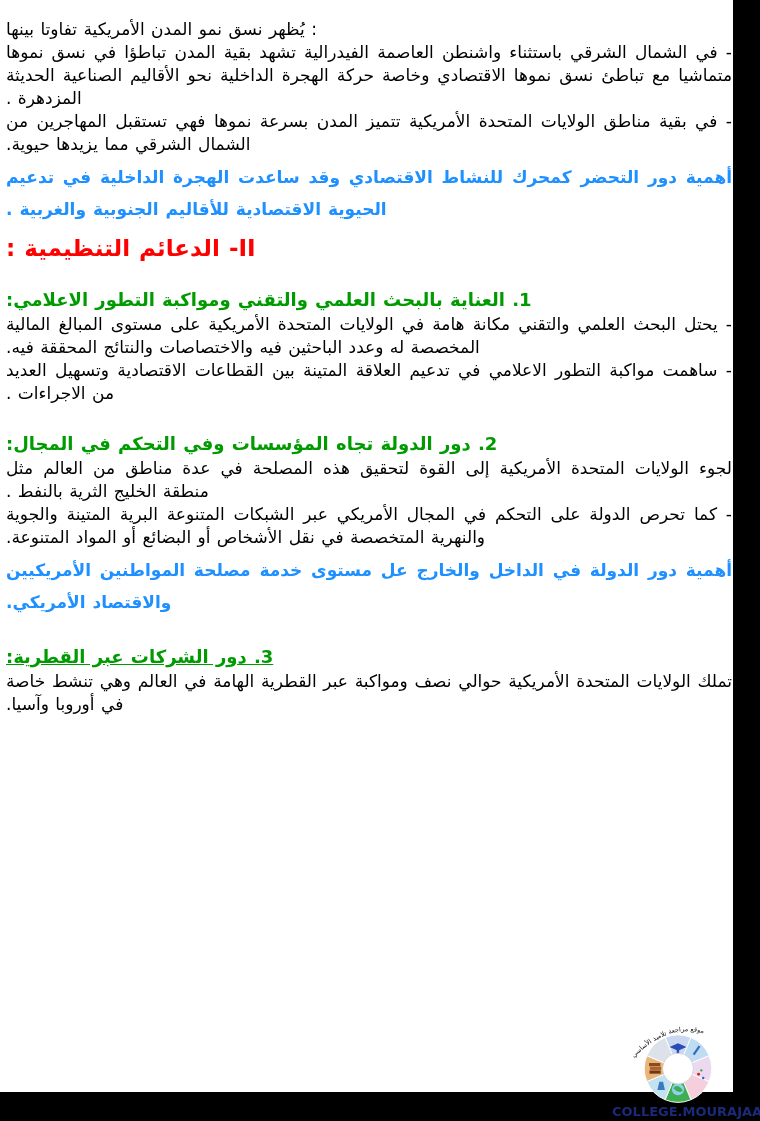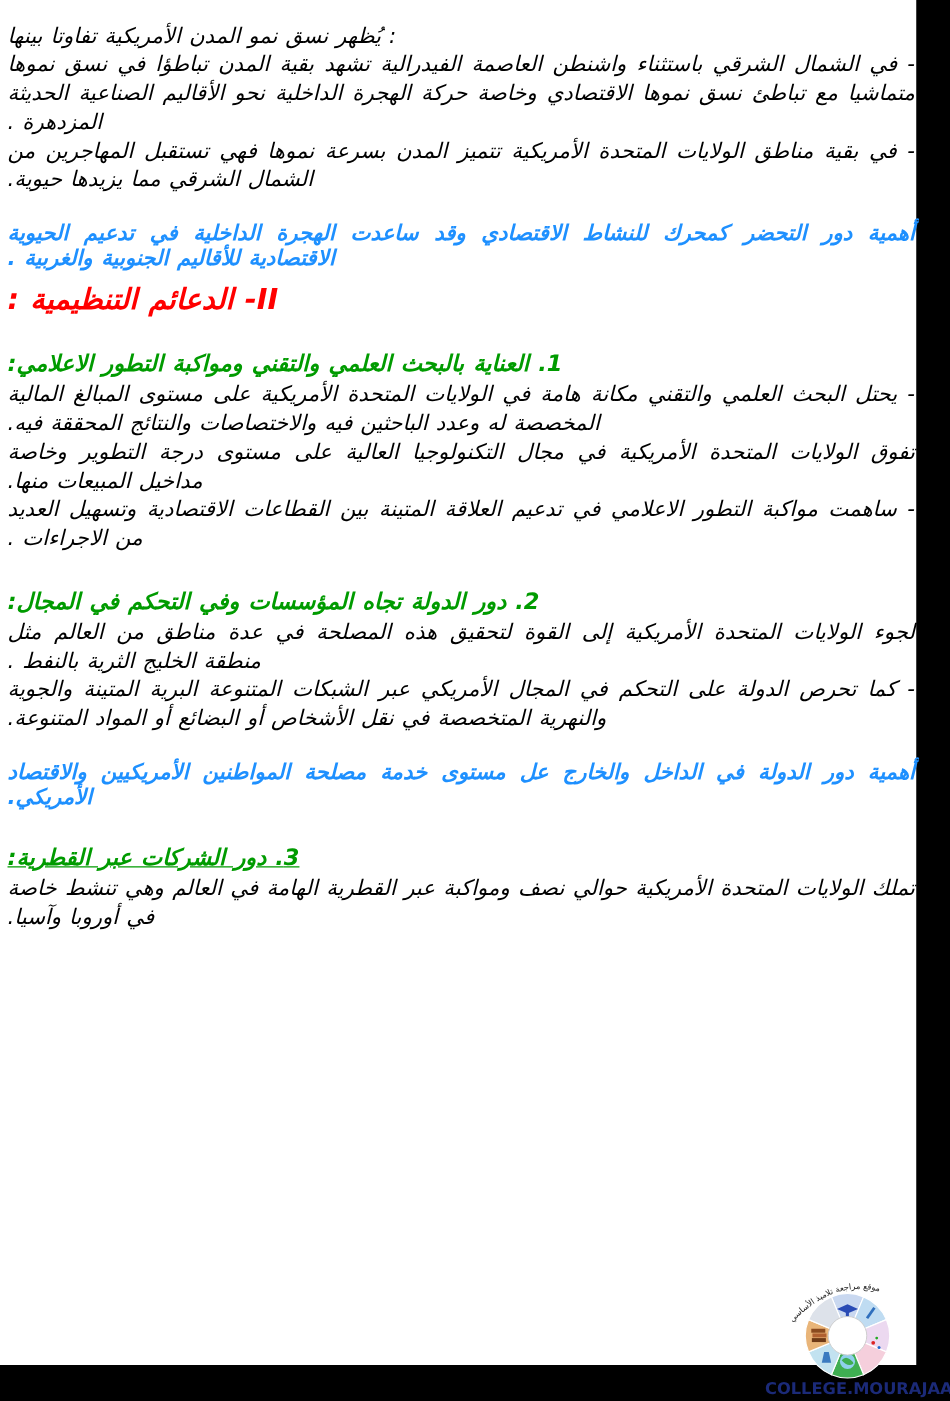--- a/index.html
+++ b/index.html
@@ -17,26 +17,25 @@
   .content{
     position:absolute;top:18px;left:6px;width:726px;
     direction:rtl;
     color:var(--body-text,#000);
   }
   .blk{
     margin:0;
     font-size:17px;line-height:23px;
     text-align:justify;text-align-last:left;
     word-spacing:1px;
-    font-style:italic;
   }
   .blk.body{color:var(--body-text,#000);}
   .blk.heading-blue{
     color:var(--heading-blue,#1e90ff);font-weight:bold;
-    margin-top:21px;line-height:20px;
+    margin-top:5px;line-height:32px;
   }
   .blk.heading-red{
     color:var(--heading-red,#ff0000);font-weight:bold;
     font-size:23px;margin:11px 0 9px 0;line-height:25px;
   }
   .blk.heading-green,.blk.heading-green-underline{
     color:var(--heading-green,#009b00);font-weight:bold;
     font-size:18px;margin:26px 0 1px 0;line-height:25px;
   }
   .blk.heading-green-underline{text-decoration:underline;}
@@ -61,21 +60,20 @@
 <div class="edge edge-bottom"></div>
 
 <div class="content">
     <p class="blk body">: يُظهر نسق نمو المدن الأمريكية تفاوتا بينها</p>
     <p class="blk body">- في الشمال الشرقي باستثناء واشنطن العاصمة الفيدرالية تشهد بقية المدن تباطؤا في نسق نموها متماشيا مع تباطئ نسق نموها الاقتصادي وخاصة حركة الهجرة الداخلية نحو الأقاليم الصناعية الحديثة المزدهرة .</p>
     <p class="blk body">- في بقية مناطق الولايات المتحدة الأمريكية تتميز المدن بسرعة نموها فهي تستقبل المهاجرين من الشمال الشرقي مما يزيدها حيوية.</p>
     <p class="blk heading-blue">أهمية دور التحضر كمحرك للنشاط الاقتصادي وقد ساعدت الهجرة الداخلية في تدعيم الحيوية الاقتصادية للأقاليم الجنوبية والغربية .</p>
     <p class="blk heading-red">II- الدعائم التنظيمية :</p>
     <p class="blk heading-green">1. العناية بالبحث العلمي والتقني ومواكبة التطور الاعلامي:</p>
     <p class="blk body">- يحتل البحث العلمي والتقني مكانة هامة في الولايات المتحدة الأمريكية على مستوى المبالغ المالية المخصصة له وعدد الباحثين فيه والاختصاصات والنتائج المحققة فيه.</p>
-    <p class="blk body">تفوق الولايات المتحدة الأمريكية في مجال التكنولوجيا العالية على مستوى درجة التطوير وخاصة مداخيل المبيعات منها.</p>
     <p class="blk body">- ساهمت مواكبة التطور الاعلامي في تدعيم العلاقة المتينة بين القطاعات الاقتصادية وتسهيل العديد من الاجراءات .</p>
     <p class="blk heading-green">2. دور الدولة تجاه المؤسسات وفي التحكم في المجال:</p>
     <p class="blk body">لجوء الولايات المتحدة الأمريكية إلى القوة لتحقيق هذه المصلحة في عدة مناطق من العالم مثل منطقة الخليج الثرية بالنفط .</p>
     <p class="blk body">- كما تحرص الدولة على التحكم في المجال الأمريكي عبر الشبكات المتنوعة البرية المتينة والجوية والنهرية المتخصصة في نقل الأشخاص أو البضائع أو المواد المتنوعة.</p>
     <p class="blk heading-blue">أهمية دور الدولة في الداخل والخارج عل مستوى خدمة مصلحة المواطنين الأمريكيين والاقتصاد الأمريكي.</p>
     <p class="blk heading-green-underline">3. دور الشركات عبر القطرية:</p>
     <p class="blk body">تملك الولايات المتحدة الأمريكية حوالي نصف ومواكبة عبر القطرية الهامة في العالم وهي تنشط خاصة في أوروبا وآسيا.</p>
   </div>
 
 <div class="logo">

